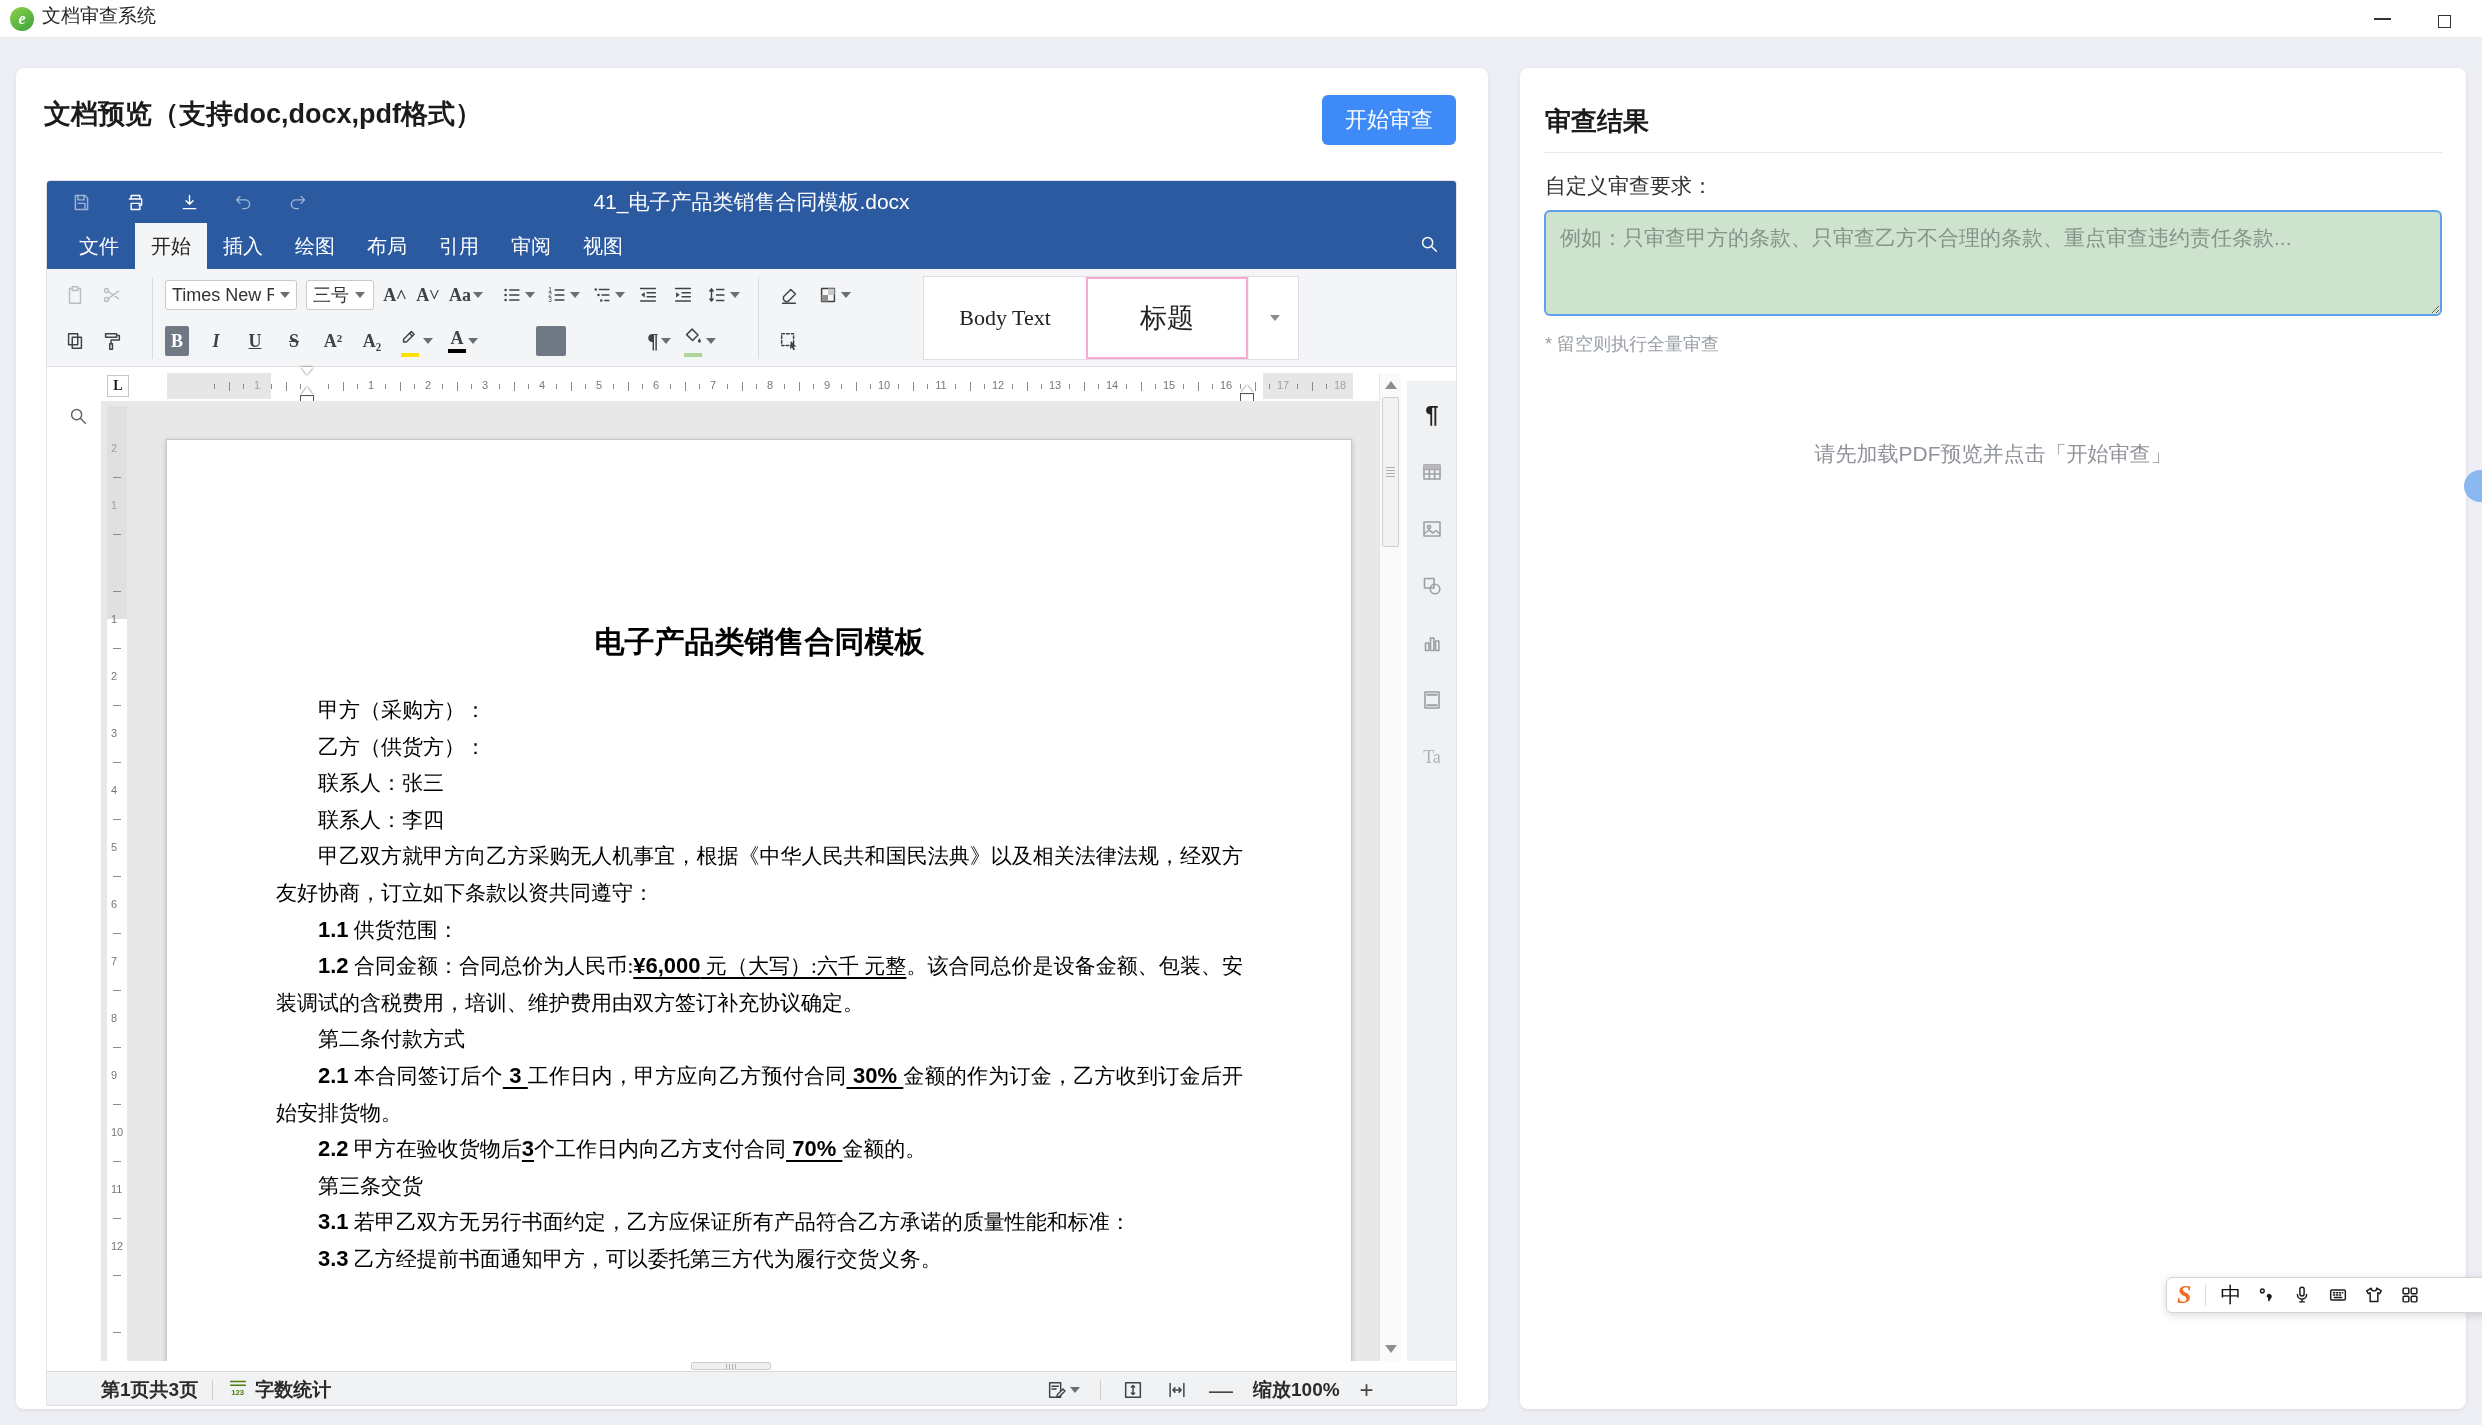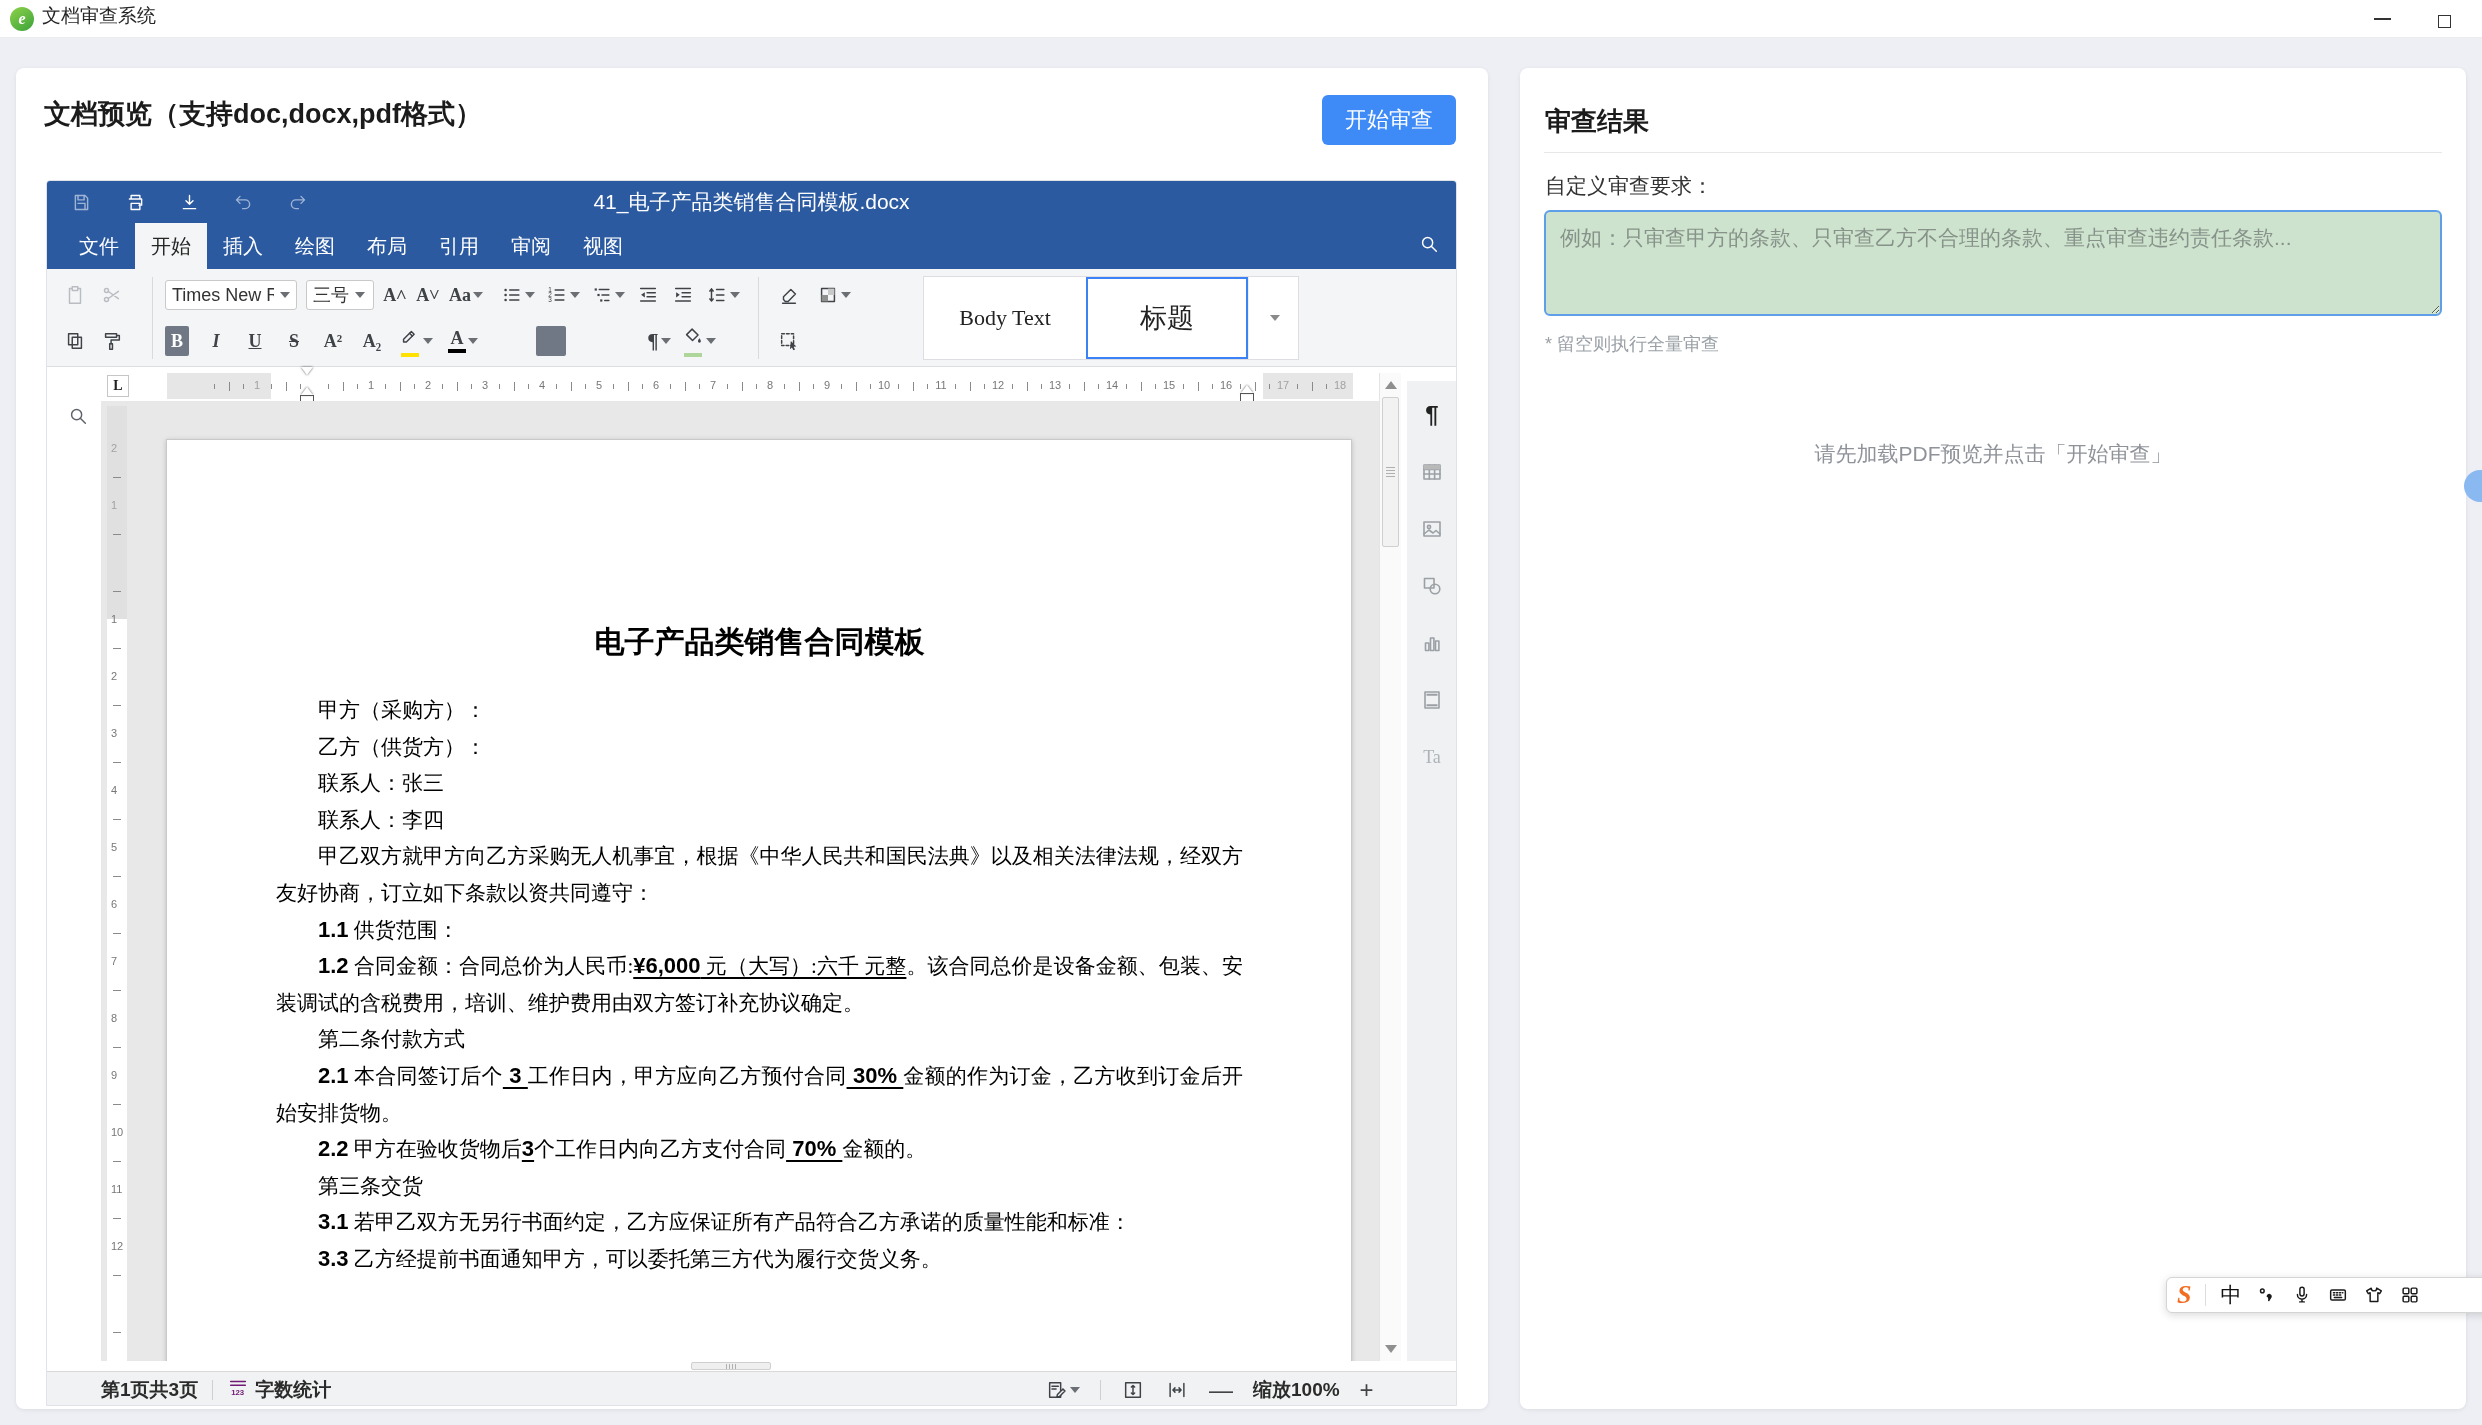--- a/index.html
+++ b/index.html
@@ -52,21 +52,21 @@
   .combo { height:30px; background:#fff; border:1px solid #c9c9c9; border-radius:3px; display:flex; align-items:center;
     padding:0 6px; gap:4px; font-size:18px; color:#333; cursor:pointer; }
   .combo .val { overflow:hidden; white-space:nowrap; }
   .rb-div { position:absolute; top:8px; width:1px; height:82px; background:#d8dadd; }
   .stacked { display:flex; flex-direction:column; align-items:center; gap:2px; }
   .colorbar { width:18px; height:4px; }
   .gallery { position:absolute; left:876px; top:7px; width:376px; height:84px; background:#fff; border:1px solid #dcdee1;
     display:flex; align-items:stretch; }
   .style-box { width:162px; display:flex; align-items:center; justify-content:center; font-family:"Liberation Serif",serif;
     font-size:22px; color:#222; cursor:pointer; background:#fff; }
-  .style-box.sel { border:2px solid #3b82f6; font-size:27px; }
+  .style-box.sel { border:2px solid #f9a8d4; font-size:27px; }
   .gal-more { flex:1; display:flex; align-items:center; justify-content:center; border-left:1px solid #eceef0; cursor:pointer; }
 
   
   .tabstop-box { position:absolute; left:60px; top:194px; width:22px; height:22px; background:#fff; border:1px solid #c6c6c6;
     display:flex; align-items:center; justify-content:center; font:bold 14px "Liberation Serif",serif; color:#222; }
   #hruler { position:absolute; left:120px; top:192px; width:1186px; height:26px; background:#e6e6e6; }
   #hruler .active { position:absolute; left:104px; top:0; width:992px; height:26px; background:#fff; }
   .htick { position:absolute; width:1px; background:#8a8a8a; }
   .hnum { position:absolute; top:6px; font-size:11px; color:#777; transform:translateX(-50%); }
   .hnum.gray { color:#a2a2a2; }
@@ -627,21 +627,21 @@
           <span class="side-tool" style="top: 364px;">
             <span class="side-ta">Ta</span>
           </span>
         </div>
 
       <div id="statusbar">
         <div class="st-left">
           <span class="st-page">第1页共3页</span>
           <span class="st-div"></span>
           <span class="st-wc">
-            <span style="color:#701a75"><svg width="22" height="22" viewBox="0 0 24 24" stroke="currentColor" fill="none" stroke-width="1.6" stroke-linecap="round" stroke-linejoin="round">
+            <span style="color:#4d7c0f"><svg width="22" height="22" viewBox="0 0 24 24" stroke="currentColor" fill="none" stroke-width="1.6" stroke-linecap="round" stroke-linejoin="round">
                   <path d="M4 5h16M4 9h16"></path>
                   <text x="4.5" y="19.5" font-size="8.5" stroke="none" fill="currentColor">123</text>
                 </svg></span>
             <span>字数统计</span>
           </span>
         </div>
         <div class="st-right">
           <span class="rb-btn">
               <svg width="22" height="22" viewBox="0 0 24 24" stroke="currentColor" fill="none" stroke-width="1.6" stroke-linecap="round" stroke-linejoin="round">
                 <rect x="4" y="4" width="12" height="16"></rect>

